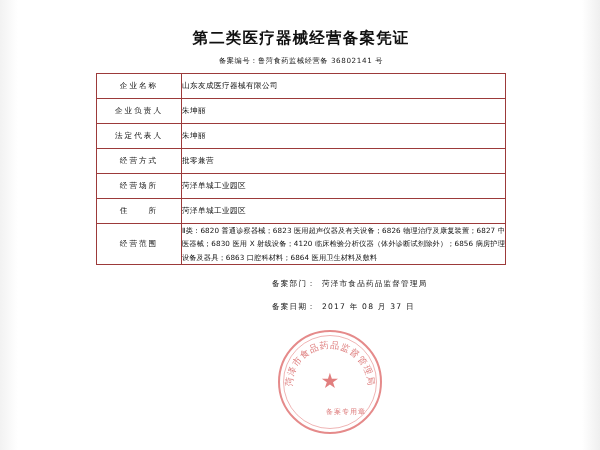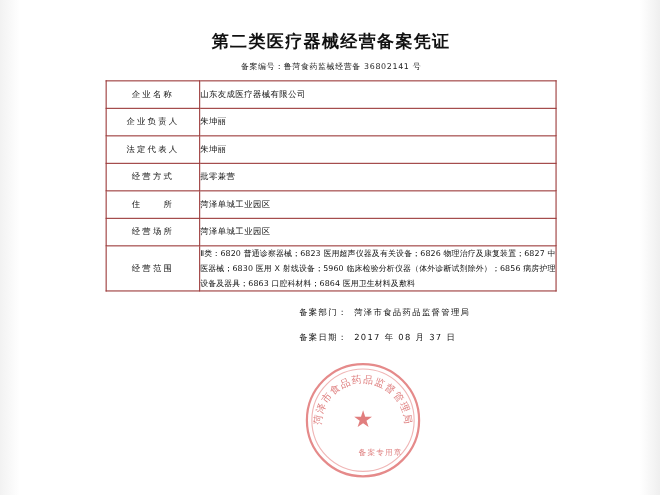--- a/index.html
+++ b/index.html
@@ -194,30 +194,30 @@
         </tr>
         <tr>
           <td class="lbl">法定代表人</td>
           <td class="val">朱坤丽</td>
         </tr>
         <tr>
           <td class="lbl">经营方式</td>
           <td class="val">批零兼营</td>
         </tr>
         <tr>
+          <td class="lbl">经营场所</td>
+          <td class="val">菏泽单城工业园区</td>
+        </tr>
+        <tr>
           <td class="lbl">住　　所</td>
           <td class="val">菏泽单城工业园区</td>
         </tr>
         <tr>
-          <td class="lbl">经营场所</td>
-          <td class="val">菏泽单城工业园区</td>
-        </tr>
-        <tr>
           <td class="lbl-scope">经营范围</td>
-          <td class="val-scope">Ⅱ类：6820 普通诊察器械；6823 医用超声仪器及有关设备；6826 物理治疗及康复装置；6827 中医器械；6830 医用 X 射线设备；5960 临床检验分析仪器（体外诊断试剂除外）；6856 病房护理设备及器具；6863 口腔科材料；6864 医用卫生材料及敷料</td>
+          <td class="val-scope">Ⅱ类：6820 普通诊察器械；6823 医用超声仪器及有关设备；6826 物理治疗及康复装置；6827 中医器械；6830 医用 X 射线设备；4120 临床检验分析仪器（体外诊断试剂除外）；6856 病房护理设备及器具；6863 口腔科材料；6864 医用卫生材料及敷料</td>
         </tr>
       </tbody>
     </table>
 
     <div class="footer">
       <div class="footer-row">
         <span class="fl">备案部门：</span><span class="fv">菏泽市食品药品监督管理局</span>
       </div>
       <div class="footer-row">
         <span class="fl">备案日期：</span><span class="fv">2017 年 08 月 37 日</span>

